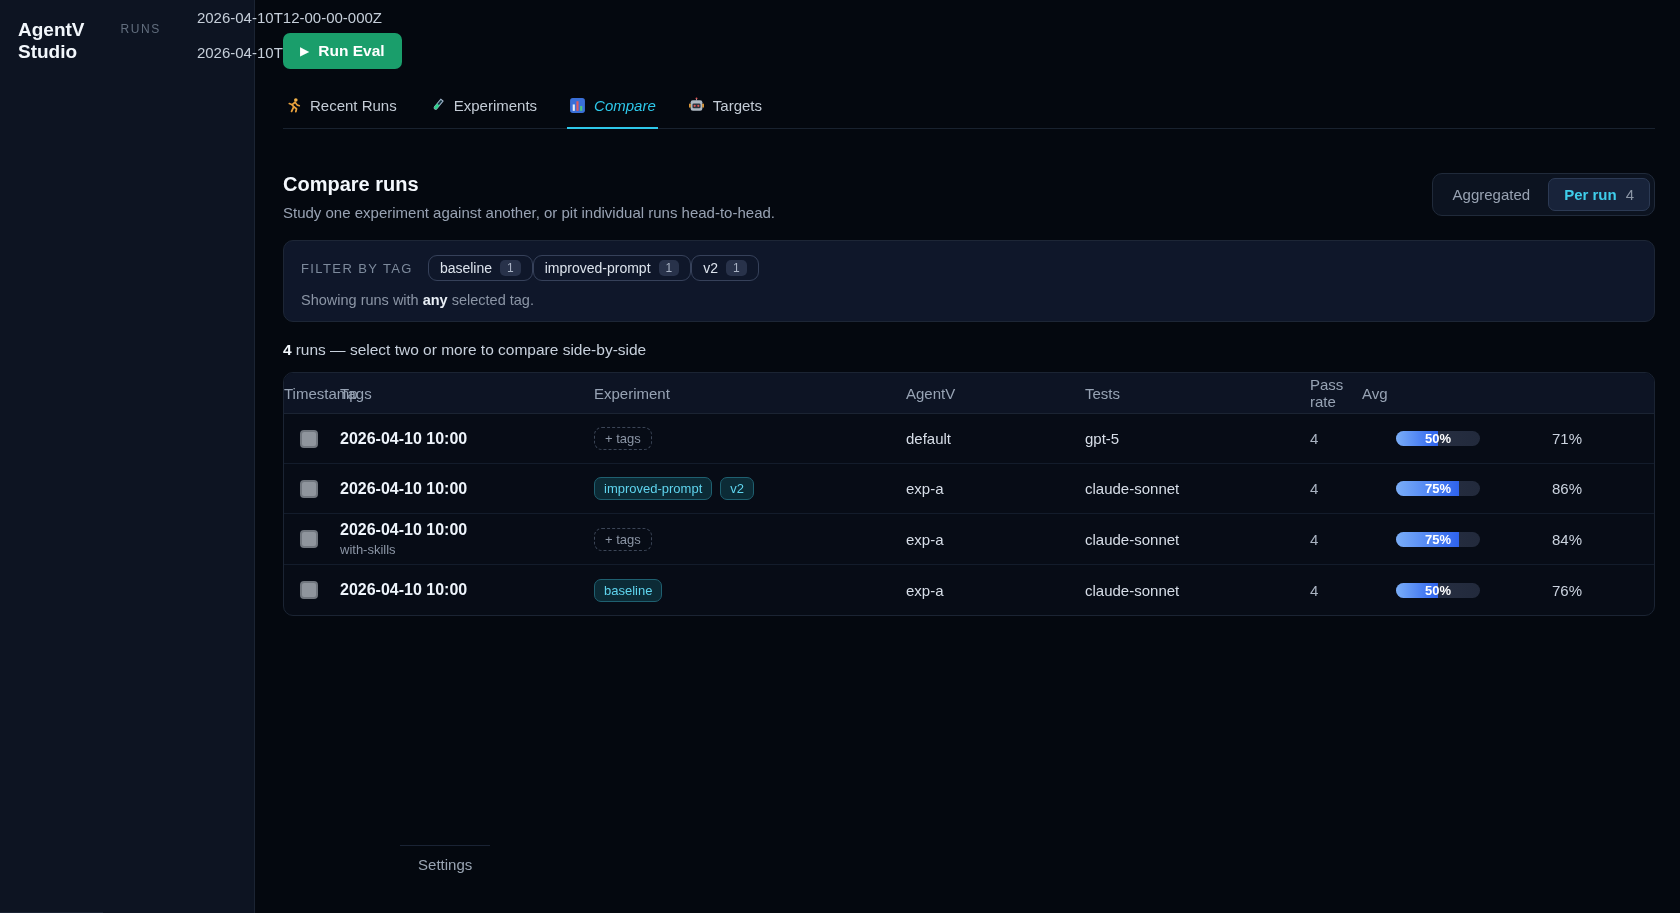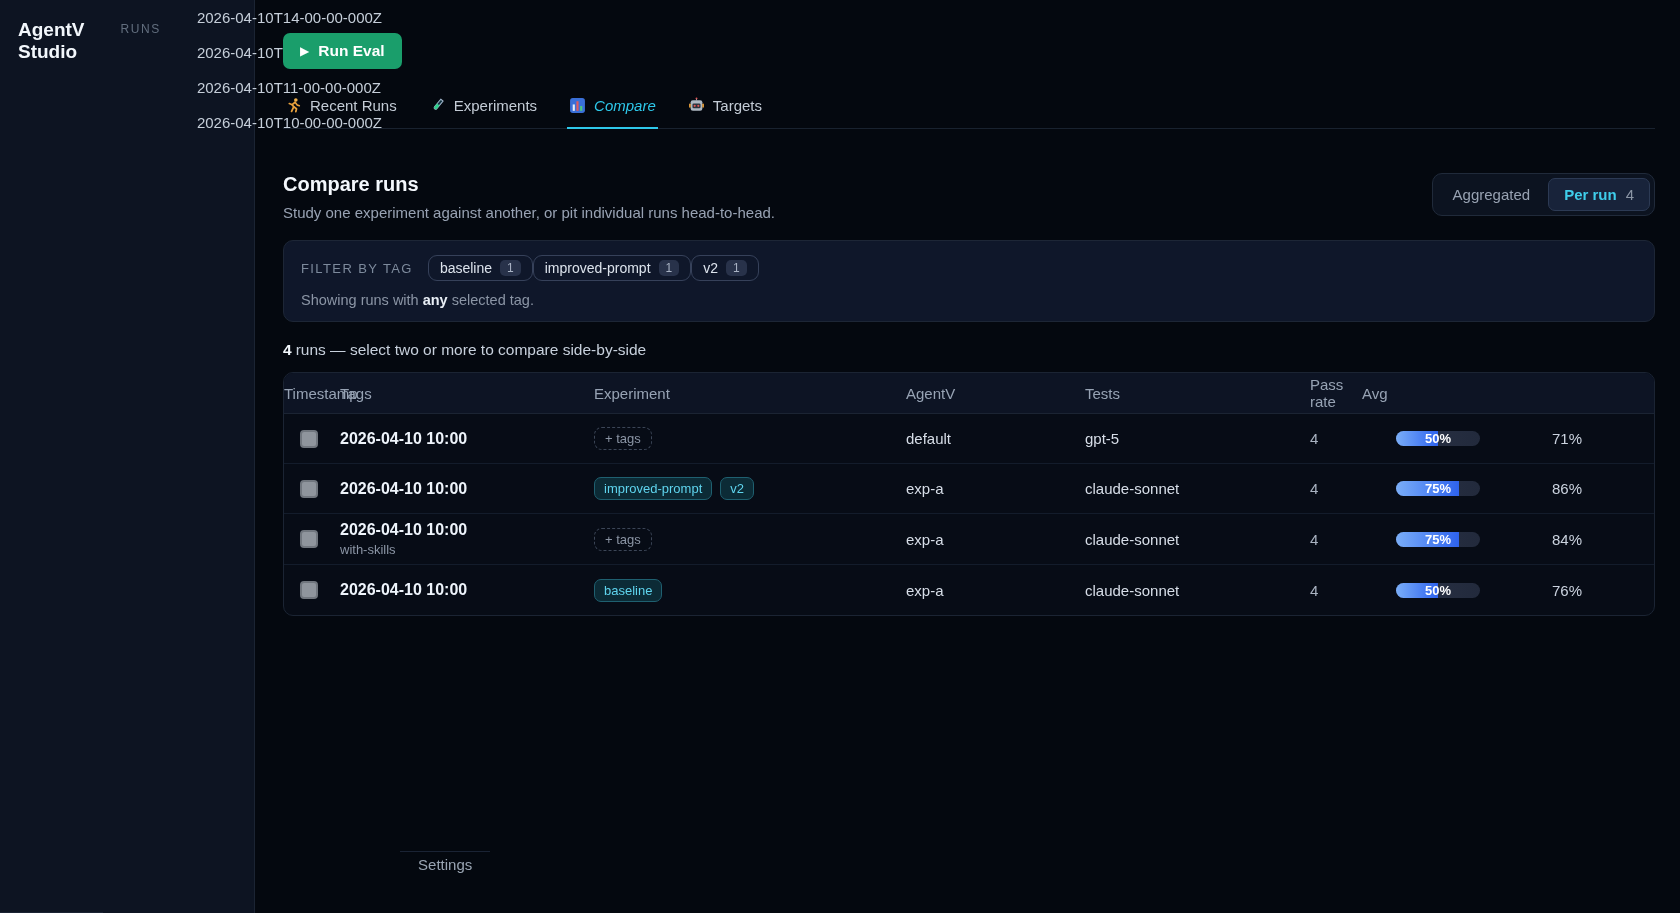--- a/index.html
+++ b/index.html
@@ -18,21 +18,21 @@
     padding:19px 18px 16px; font-size:19px; font-weight:700; color:#f2f7fc;
     border-bottom:1px solid #1a2334;
   }
   .sidebar-section {
     margin:22px 18px 4px; font-size:12px; letter-spacing:1.6px; color:#626e7e;
   }
   .run-item {
     padding:9px 18px; font-size:15px; color:#c6cfda; cursor:pointer; white-space:nowrap;
   }
   .sidebar-footer {
-    margin-top:auto; border-top:1px solid #1a2334; padding:4px 18px 40px;
+    margin-top:auto; border-top:1px solid #1a2334; padding:10px 18px 40px;
   }
   .settings-link { font-size:15px; color:#9aa5b3; cursor:pointer; }
   
   .main { flex:1; padding:26px 25px 0 28px; overflow:hidden; }
   .page-header { display:flex; justify-content:space-between; align-items:flex-start; }
   .page-title { font-size:24px; font-weight:700; color:#f4f8fd; }
   .page-subtitle { margin-top:8px; font-size:15px; color:#8b95a5; }
   .run-eval {
     display:flex; align-items:center; gap:9px;
     background:#1a9e6b; color:#ffffff; border:none; border-radius:7px;
@@ -136,24 +136,22 @@
     font-size:13px; font-weight:700; color:#ffffff;
   }
 </style>
 </head>
 <body>
 
 <aside class="sidebar">
   <div class="sidebar-title">AgentV Studio</div>
   <div class="sidebar-section">RUNS</div>
   <nav id="run-list">
-      <div class="run-item">2026-04-10T14-00-00-000Z</div>
       <div class="run-item">2026-04-10T12-00-00-000Z</div>
       <div class="run-item">2026-04-10T11-00-00-000Z</div>
-      <div class="run-item">2026-04-10T10-00-00-000Z</div>
     </nav>
   <div class="sidebar-footer">
     <div class="settings-link">Settings</div>
   </div>
 </aside>
 
 <main class="main">
   <div class="page-header">
     <button class="run-eval">
       <span class="play">▶</span>

